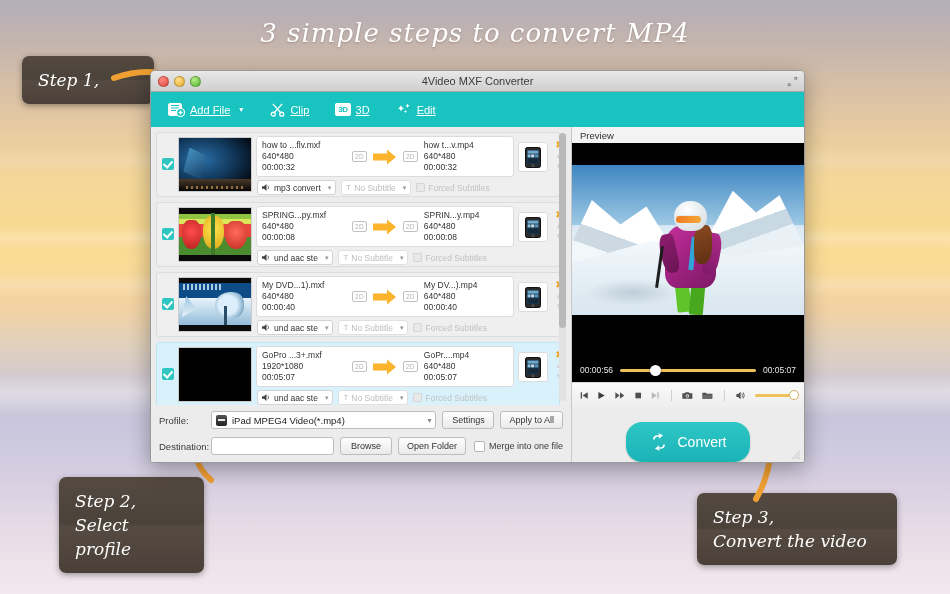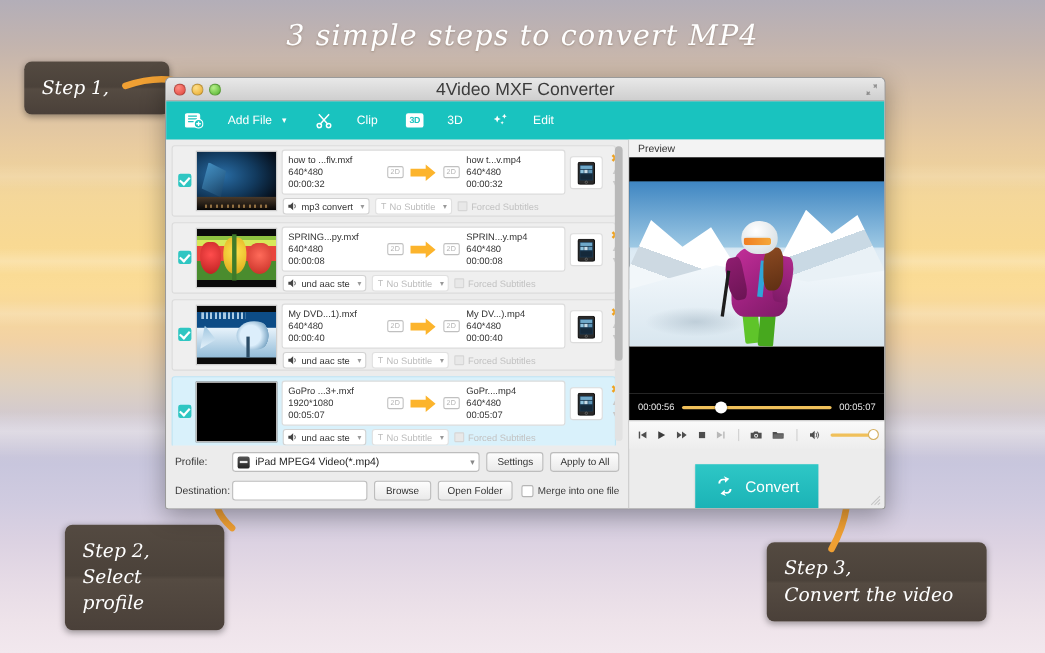--- a/index.html
+++ b/index.html
@@ -81,31 +81,31 @@
     background: linear-gradient(to bottom, #e8e8e8, #cfcfcf);
     border-bottom: 1px solid #a8a8a8;
     position: relative;
   }
   .traffic { position: absolute; left: 7px; top: 5px; display: flex; gap: 5px; }
   .tl { width: 11px; height: 11px; border-radius: 50%; border: 1px solid rgba(0,0,0,0.22); }
   .tl.red { background: radial-gradient(circle at 35% 30%, #ff8d83, #e0443b); }
   .tl.yellow { background: radial-gradient(circle at 35% 30%, #ffe08a, #e8a92b); }
   .tl.green { background: radial-gradient(circle at 35% 30%, #b7f08a, #4fb22c); }
   .win-title {
-    text-align: center; font-size: 16px; color: #3b3b3b; line-height: 21px;
+    text-align: center; font-size: 11px; color: #3b3b3b; line-height: 21px;
   }
   .resize-tl { position: absolute; right: 6px; top: 5px; width: 11px; height: 11px; opacity: .55; }
 
   
   .toolbar {
     height: 35px; background: #19c3bf;
     display: flex; align-items: center; padding-left: 10px; gap: 0;
   }
-  .tb-item { display: flex; align-items: center; gap: 22px; color: #fff; font-size: 11px;
-             padding: 3px 7px; cursor: default; }
+  .tb-item { display: flex; align-items: center; gap: 5px; color: #fff; font-size: 11px;
+             padding: 3px 7px; cursor: default; text-decoration: underline; }
   .tb-sep { width: 12px; }
   .tb-caret { color: #fff; font-size: 8px; padding: 0 8px 0 2px; }
 
   
   .body-split { display: flex; height: 337px; }
   .left-pane { width: 420px; background: #ececec; position: relative; }
   .right-pane { width: 233px; background: #ececec; border-left: 1px solid #c9c9c9; }
 
   
   .filelist { position: relative; height: 278px; padding: 5px 0 0 5px; overflow: hidden; }
@@ -206,21 +206,21 @@
     border-top: 1px solid #d8d8d8; display: flex; align-items: center;
     padding: 0 8px; gap: 9px;
   }
   .pb { color: #4e4e4e; font-size: 10px; line-height: 1; }
   .pb-sep { width: 1px; height: 11px; background: #d0d0d0; margin: 0 2px; }
   .vol-track { width: 54px; height: 3px; background: #f0c05a; border-radius: 2px; position: relative; }
   .vol-knob { position: absolute; right: -3px; top: -4px; width: 10px; height: 10px;
               border-radius: 50%; background: #fff; border: 1px solid #d5b060; }
   .convert-wrap { padding: 14px 0 0 0; display: flex; justify-content: center; }
   .convert-btn {
-    width: 112px; height: 40px; border-radius: 0;
+    width: 124px; height: 40px; border-radius: 16px;
     background: linear-gradient(to bottom, #2ec7c6, #1bb3b6);
     color: #fff; font-size: 14px; display: flex; align-items: center;
     justify-content: center; gap: 8px;
     box-shadow: 0 1px 2px rgba(0,0,0,.2);
   }
   .grip { position: absolute; right: 3px; bottom: 2px; width: 10px; height: 10px; opacity: .45; }
 </style>
 </head>
 <body>
 

